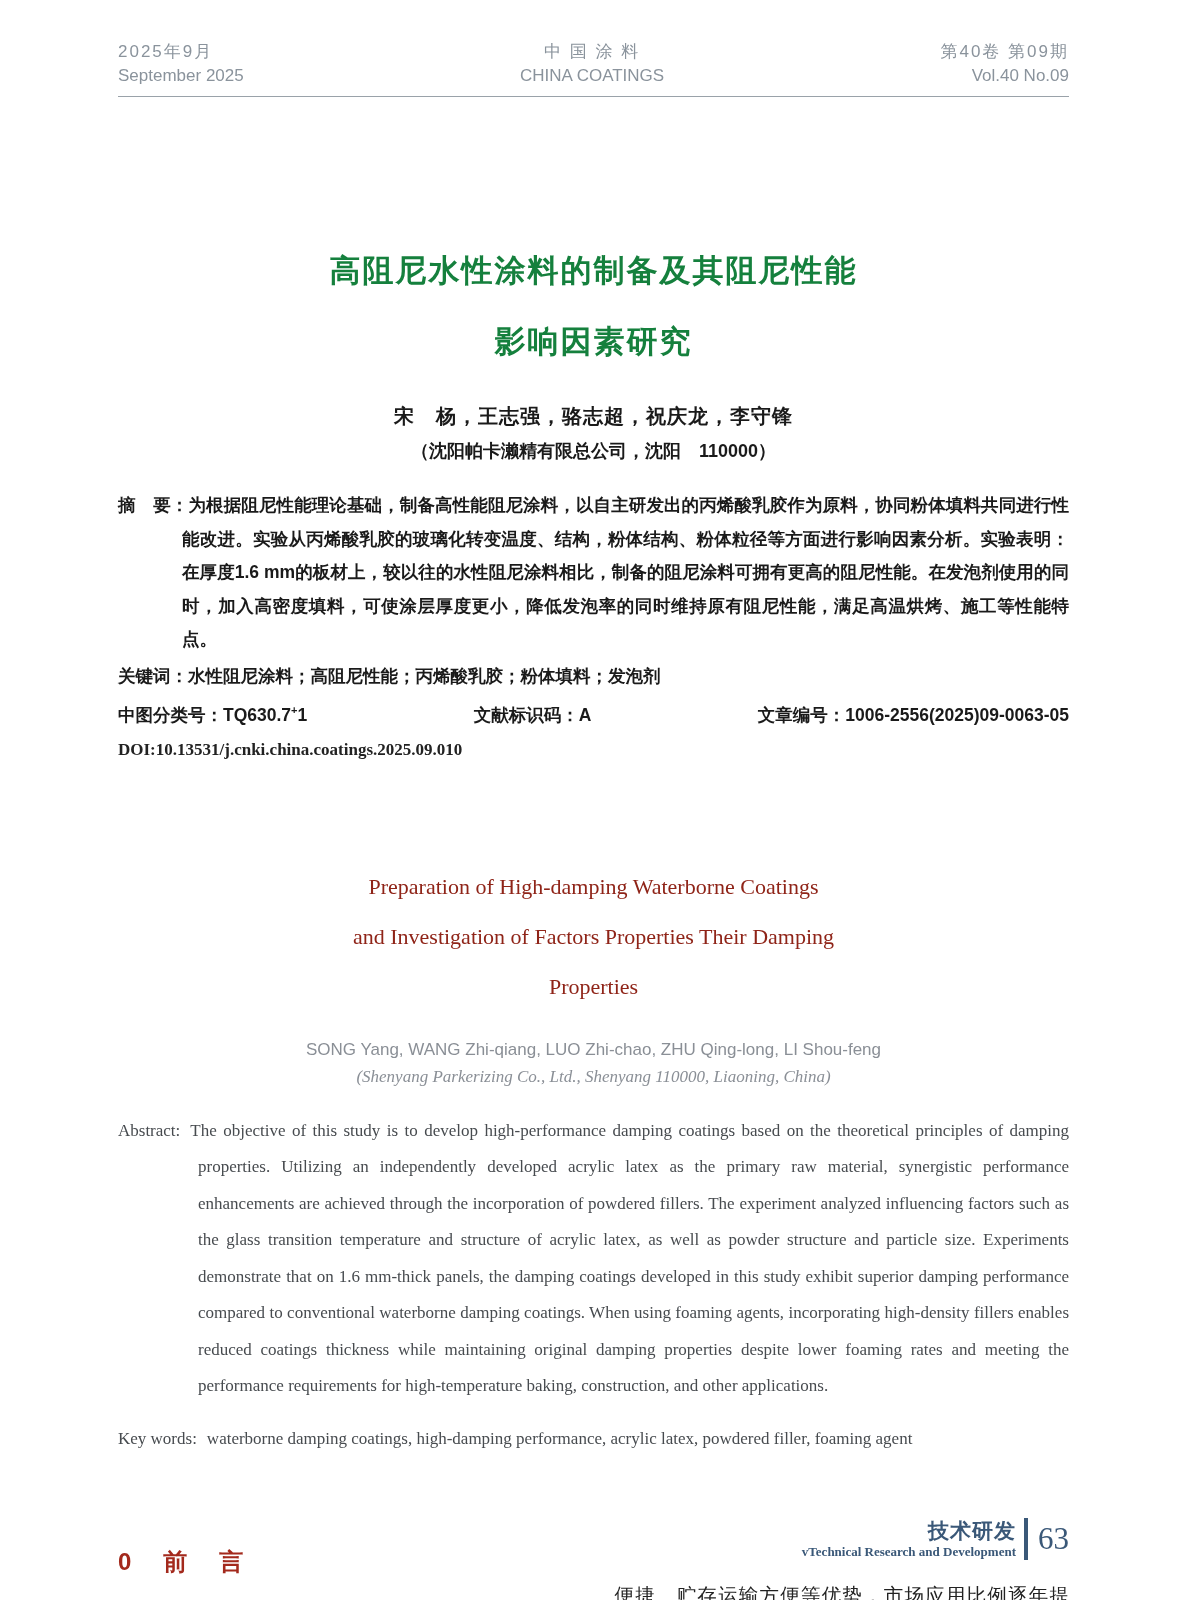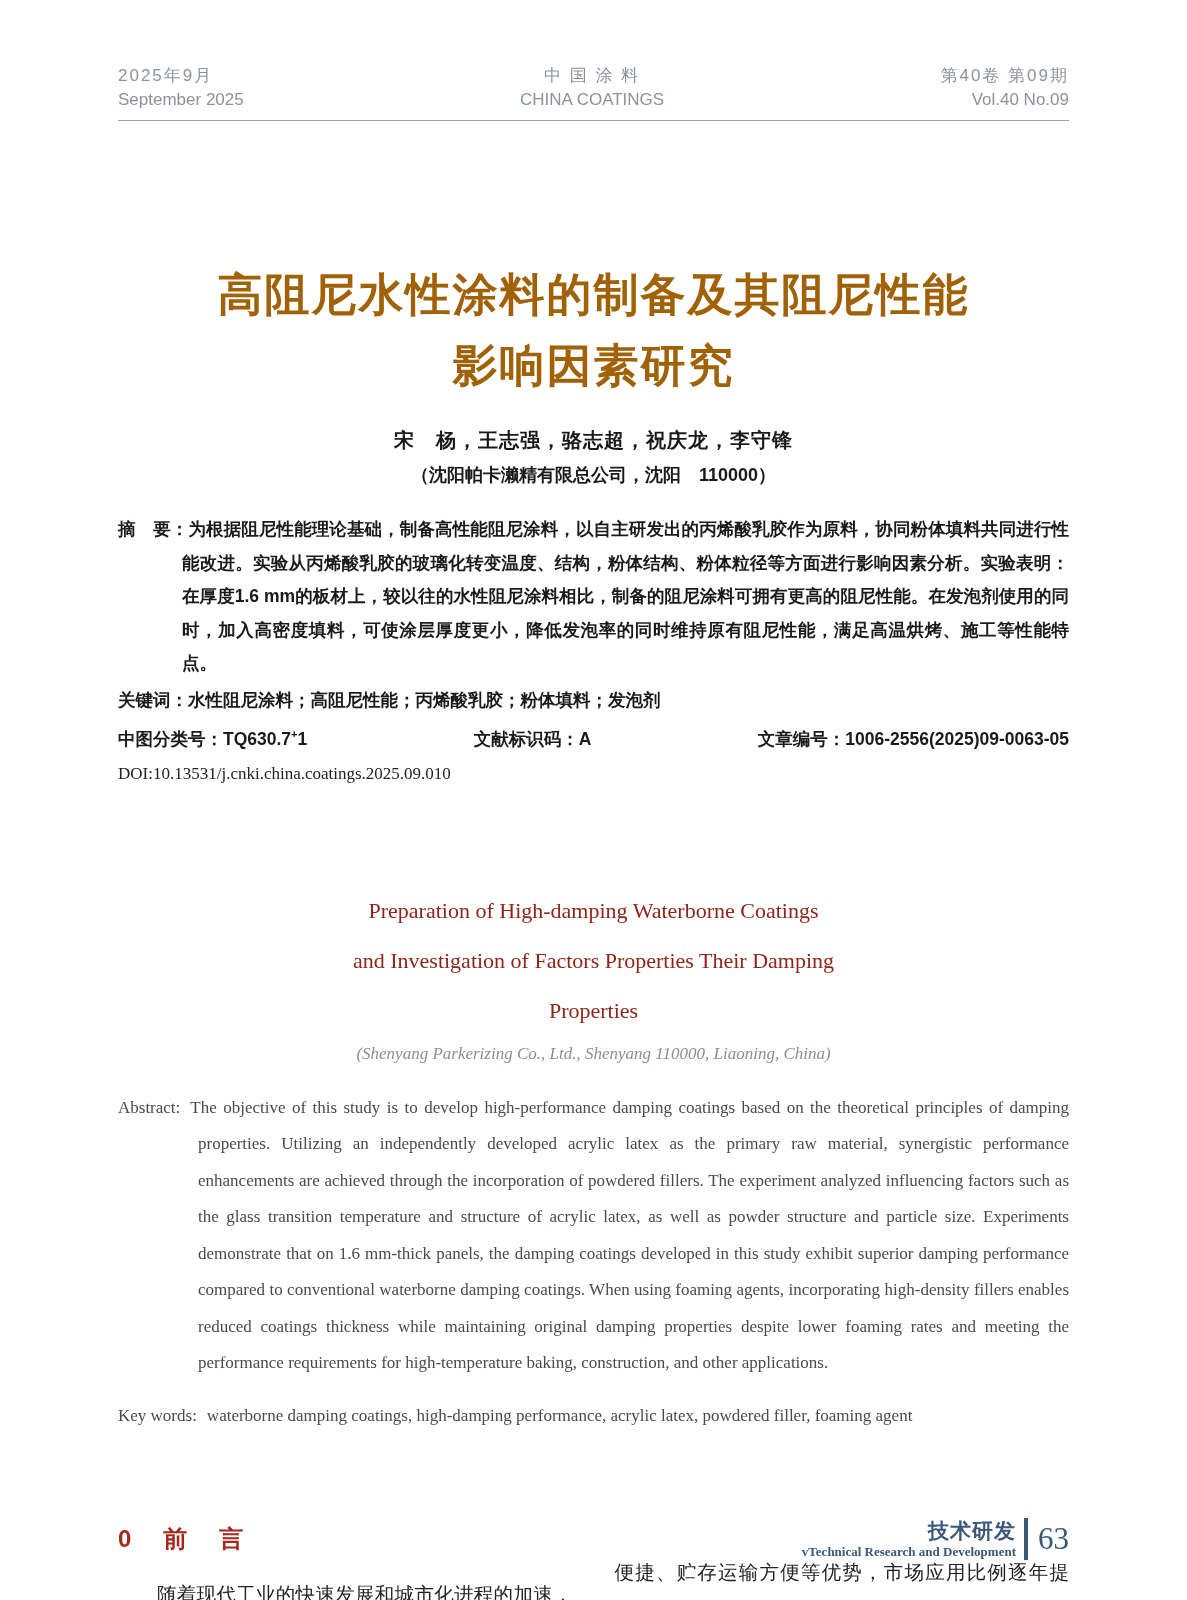--- a/index.html
+++ b/index.html
@@ -10,34 +10,34 @@
     background:#ffffff;
     box-sizing:border-box;
     padding:0 118px;
     font-family:"Liberation Sans",sans-serif;
     color:#1a1a1a;
     overflow:hidden;
   }
   
   .hdr{
     display:flex;justify-content:space-between;align-items:flex-end;
-    padding-top:64px;padding-bottom:8px;
+    padding-top:40px;padding-bottom:8px;
     border-bottom:1.5px solid #9aa2a9;
     color:#8a939c;
   }
   .hdr-col{line-height:24px;font-size:17px;}
   .hdr-col.center{text-align:center;}
   .hdr-col.right{text-align:right;}
   .hdr-cn{letter-spacing:2px;}
   
   .title-cn{
     margin:138px 0 0 0;
     text-align:center;
-    color:#a16207;
-    font-size:45px;
+    color:#15803d;
+    font-size:31px;
     font-weight:bold;
     line-height:71px;
     letter-spacing:2px;
   }
   .authors-cn{
     margin-top:26px;text-align:center;
     font-size:20px;font-weight:bold;letter-spacing:1px;
   }
   .affil-cn{
     margin-top:9px;text-align:center;
@@ -58,21 +58,21 @@
   }
   .meta-row{
     margin-top:12px;
     display:flex;justify-content:space-between;
     font-size:17.5px;font-weight:bold;
   }
   .meta-row sup{font-size:11px;}
   .doi{
     margin-top:13px;
     font-family:"Liberation Serif",serif;
-    font-weight:normal;
+    font-weight:bold;
     font-size:17px;color:#222;
   }
   
   .title-en{
     margin:102px 0 8px 0;
     text-align:center;
     color:#8f2418;
     font-family:"Liberation Serif",serif;
     font-size:22px;font-weight:normal;
     line-height:50px;
@@ -184,20 +184,21 @@
   </div>
 
   <div class="doi">DOI:10.13531/j.cnki.china.coatings.2025.09.010</div>
 
   <h2 class="title-en">
     <div>Preparation of High-damping Waterborne Coatings</div>
     <div>and Investigation of Factors Properties Their Damping</div>
     <div>Properties</div>
   </h2>
 
+  <div class="authors-en">SONG Yang, WANG Zhi-qiang, LUO Zhi-chao, ZHU Qing-long, LI Shou-feng</div>
   <div class="affil-en">(Shenyang Parkerizing Co., Ltd., Shenyang 110000, Liaoning, China)</div>
 
   <p class="abstract-en"><span class="lbl-en">Abstract:</span><span>The objective of this study is to develop high-performance damping coatings based on the theoretical principles of damping properties. Utilizing an independently developed acrylic latex as the primary raw material, synergistic performance enhancements are achieved through the incorporation of powdered fillers. The experiment analyzed influencing factors such as the glass transition temperature and structure of acrylic latex, as well as powder structure and particle size. Experiments demonstrate that on 1.6 mm-thick panels, the damping coatings developed in this study exhibit superior damping performance compared to conventional waterborne damping coatings. When using foaming agents, incorporating high-density fillers enables reduced coatings thickness while maintaining original damping properties despite lower foaming rates and meeting the performance requirements for high-temperature baking, construction, and other applications.</span></p>
 
   <p class="keywords-en"><span class="lbl-en">Key words:</span><span>waterborne damping coatings, high-damping performance, acrylic latex, powdered filler, foaming agent</span></p>
 
   <div class="columns">
     <div class="col">
       <h3 class="sec-heading">0　前　言</h3>
       <p class="body-cn indent">随着现代工业的快速发展和城市化进程的加速，在阻尼涂料领域，水性涂料因其安全、环境友好、施工</p>

